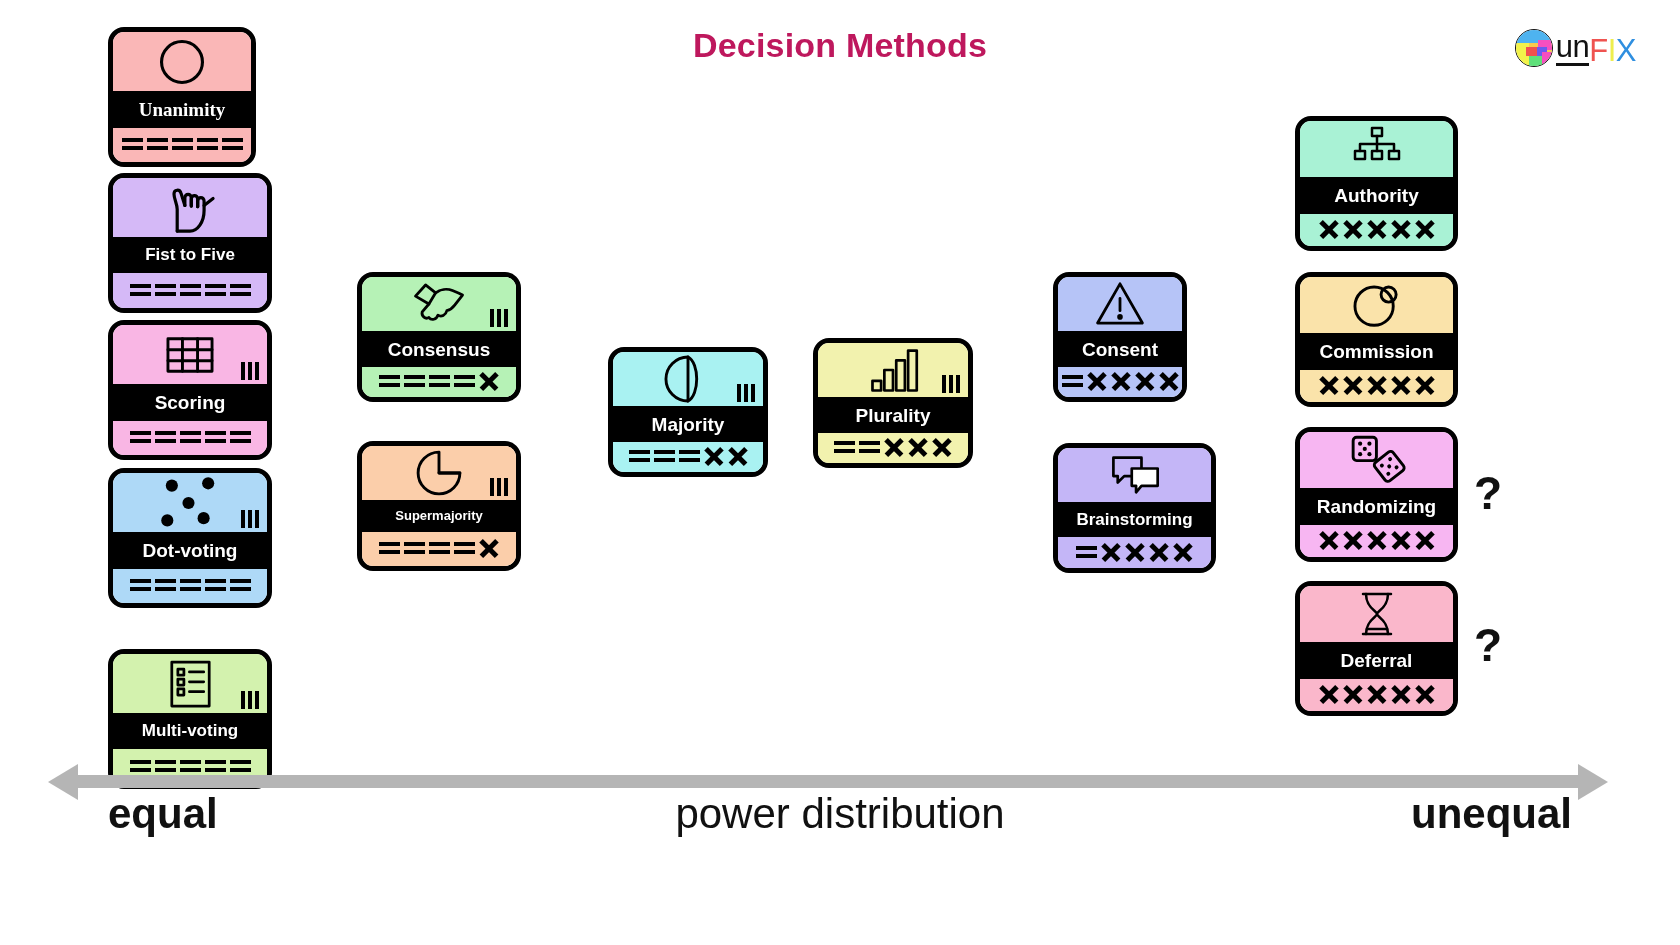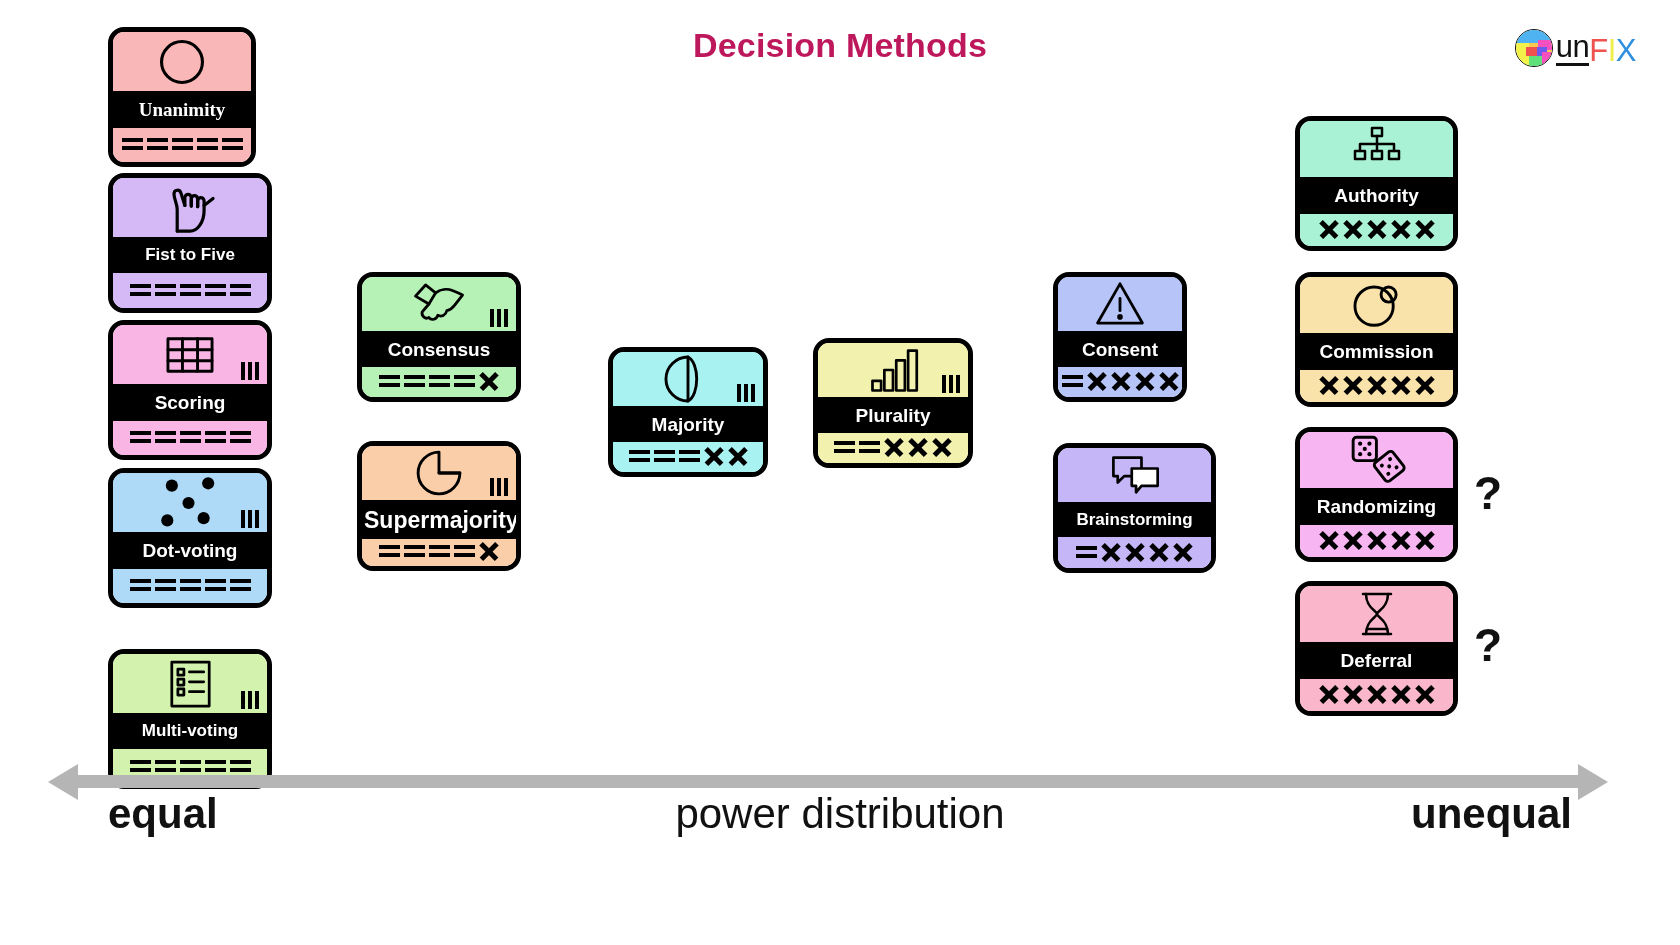--- a/index.html
+++ b/index.html
@@ -298,21 +298,21 @@
           <svg width="58" height="58" viewBox="0 0 100 100" fill="none" stroke="#000" stroke-width="5" stroke-linecap="round" stroke-linejoin="round">
             <path d="M50 50 L50 14 A36 36 0 1 0 86 50 Z"></path>
             <path d="M50 50 L86 50"></path>
           </svg>
           <span class="bars">
             <i></i>
             <i></i>
             <i></i>
           </span>
         </div>
-        <div class="card-label" style="font-size: 23px;">Supermajority</div>
+        <div class="card-label" style="font-size: 13px;">Supermajority</div>
         <div class="card-foot" style="background: rgb(251, 206, 170); height: 30px;">
           <span class="sym sym-eq"></span>
           <span class="sym sym-eq"></span>
           <span class="sym sym-eq"></span>
           <span class="sym sym-eq"></span>
           <span class="sym sym-x"></span>
         </div>
       </div>
       <div class="card" style="left: 608px; top: 347px; width: 160px; height: 130px;">
         <div class="card-icon" style="background: rgb(169, 242, 242); height: 54px;">

